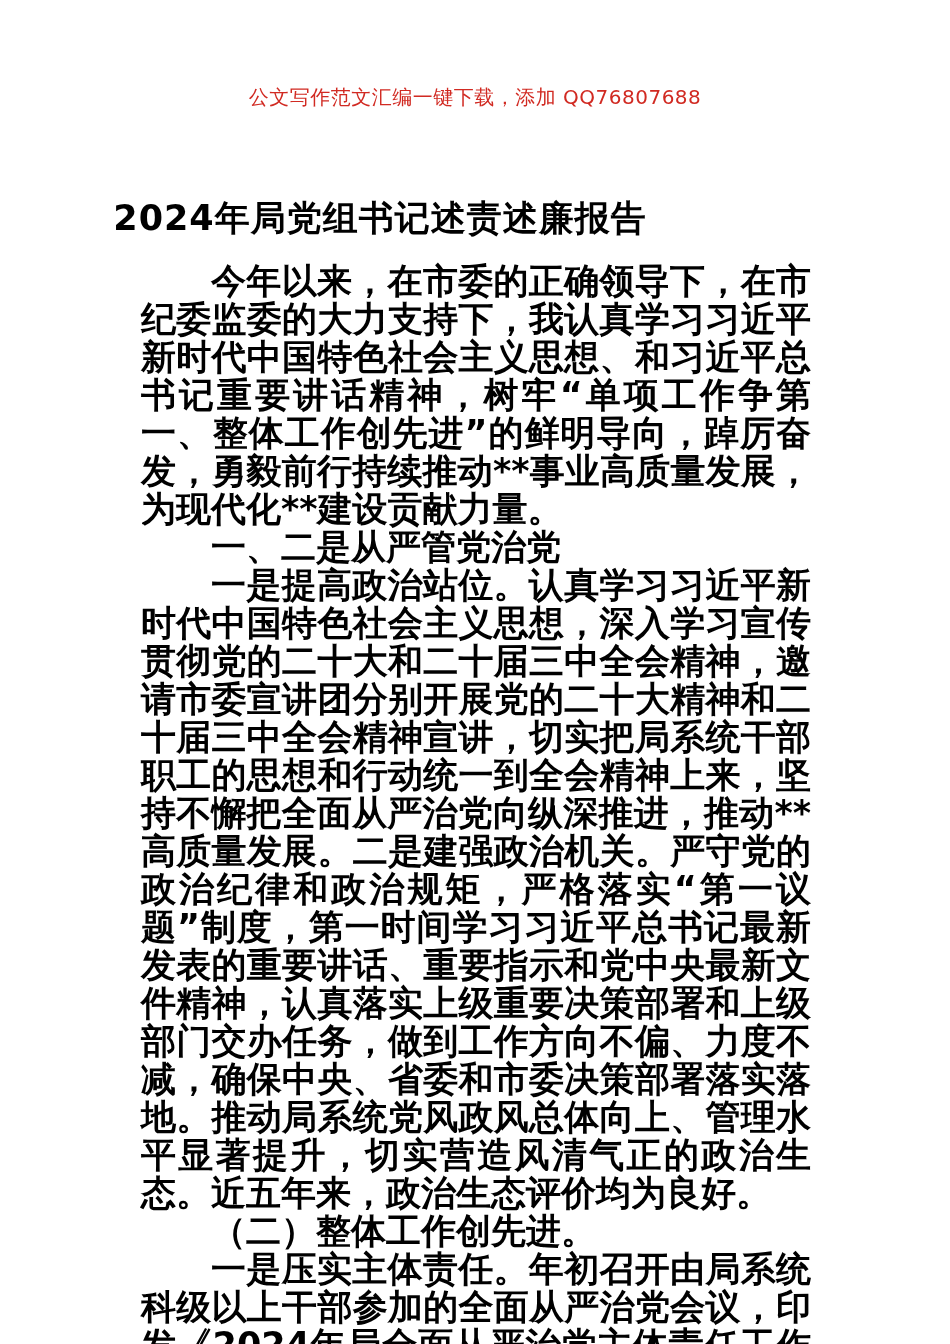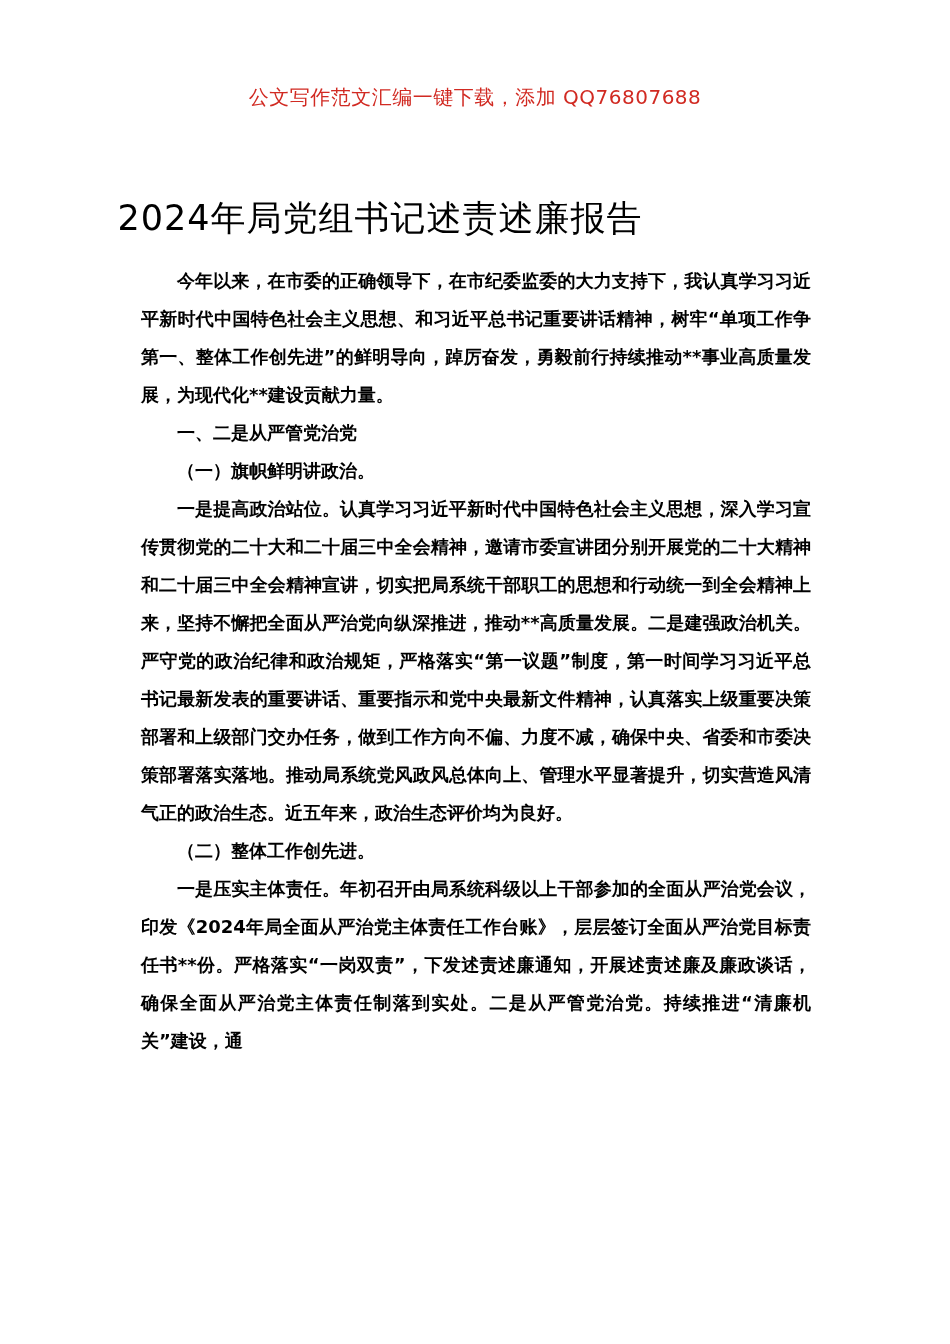--- a/index.html
+++ b/index.html
@@ -32,35 +32,35 @@
     font-family: "DejaVu Sans", "Liberation Sans", sans-serif;
     white-space: nowrap;
   }
   .doc-title {
     position: absolute;
     top: 172px;
     left: 0;
     width: 760px;
     text-align: center;
     font-size: 35px;
-    font-weight: 400;
+    font-weight: 700;
     color: #000000;
     letter-spacing: 1px;
     font-family: "DejaVu Sans", "Liberation Sans", sans-serif;
     white-space: nowrap;
   }
   .body-area {
     position: absolute;
     top: 262px;
     left: 141px;
     width: 670px;
   }
   .para {
     margin: 0;
-    font-size: 18px;
+    font-size: 35px;
     line-height: 38px;
     font-weight: 700;
     color: #000000;
     text-align: justify;
     text-justify: inter-character;
     text-align-last: left;
     font-family: "DejaVu Sans", "Liberation Sans", sans-serif;
     letter-spacing: 0px;
     word-break: break-all;
   }
@@ -73,19 +73,18 @@
 
 <div class="page">
 
   <div class="watermark-header">公文写作范文汇编一键下载，添加 QQ76807688</div>
 
   <h1 class="doc-title">2024年局党组书记述责述廉报告</h1>
 
   <div class="body-area">
     <p class="para indent">今年以来，在市委的正确领导下，在市纪委监委的大力支持下，我认真学习习近平新时代中国特色社会主义思想、和习近平总书记重要讲话精神，树牢“单项工作争第一、整体工作创先进”的鲜明导向，踔厉奋发，勇毅前行持续推动**事业高质量发展，为现代化**建设贡献力量。</p>
     <p class="para indent">一、二是从严管党治党</p>
-    <p class="para indent">（一）旗帜鲜明讲政治。</p>
     <p class="para indent">一是提高政治站位。认真学习习近平新时代中国特色社会主义思想，深入学习宣传贯彻党的二十大和二十届三中全会精神，邀请市委宣讲团分别开展党的二十大精神和二十届三中全会精神宣讲，切实把局系统干部职工的思想和行动统一到全会精神上来，坚持不懈把全面从严治党向纵深推进，推动**高质量发展。二是建强政治机关。严守党的政治纪律和政治规矩，严格落实“第一议题”制度，第一时间学习习近平总书记最新发表的重要讲话、重要指示和党中央最新文件精神，认真落实上级重要决策部署和上级部门交办任务，做到工作方向不偏、力度不减，确保中央、省委和市委决策部署落实落地。推动局系统党风政风总体向上、管理水平显著提升，切实营造风清气正的政治生态。近五年来，政治生态评价均为良好。</p>
     <p class="para indent">（二）整体工作创先进。</p>
     <p class="para indent">一是压实主体责任。年初召开由局系统科级以上干部参加的全面从严治党会议，印发《2024年局全面从严治党主体责任工作台账》，层层签订全面从严治党目标责任书**份。严格落实“一岗双责”，下发述责述廉通知，开展述责述廉及廉政谈话，确保全面从严治党主体责任制落到实处。二是从严管党治党。持续推进“清廉机关”建设，通</p>
   </div>
 
 </div>
 
 </body></html>

